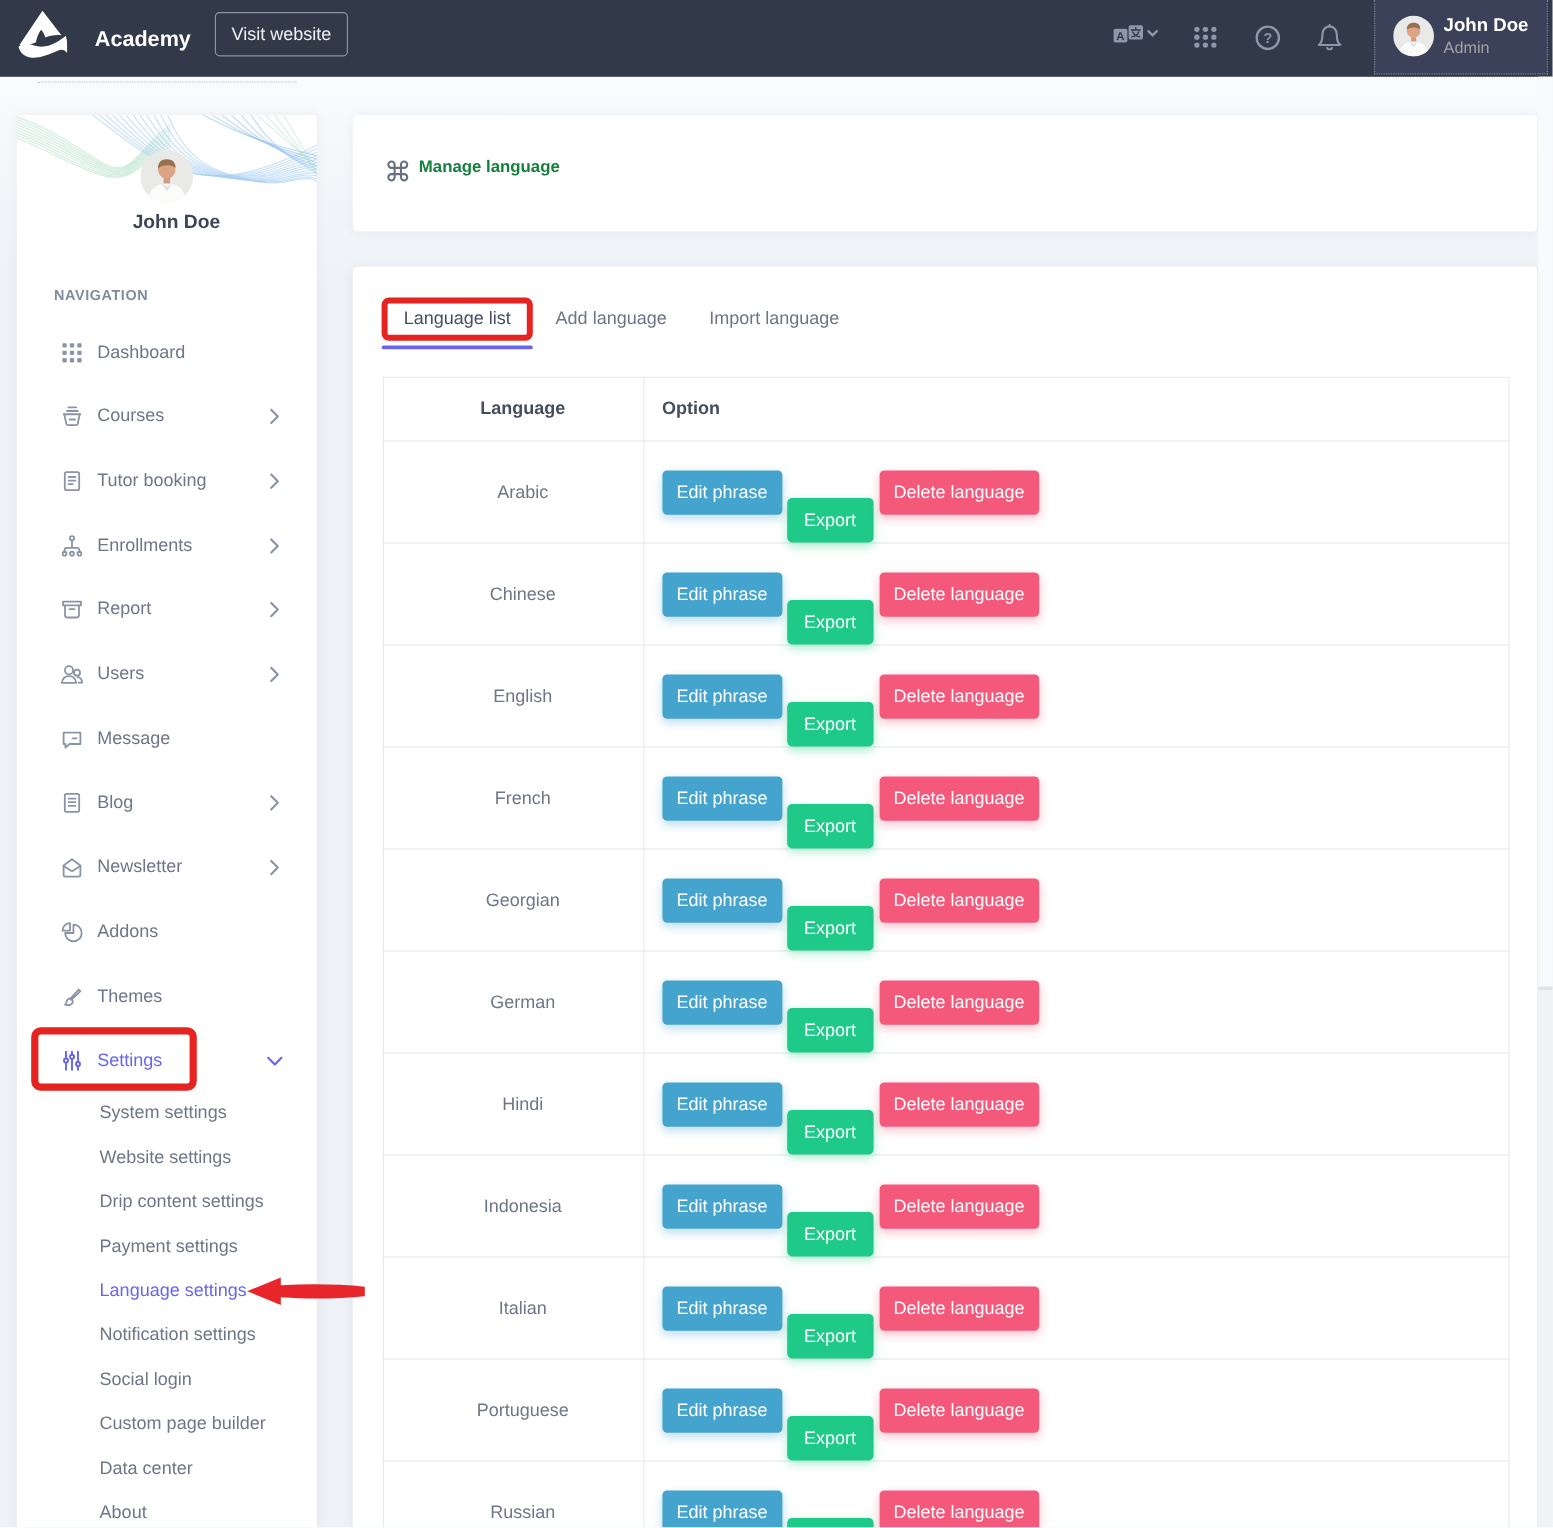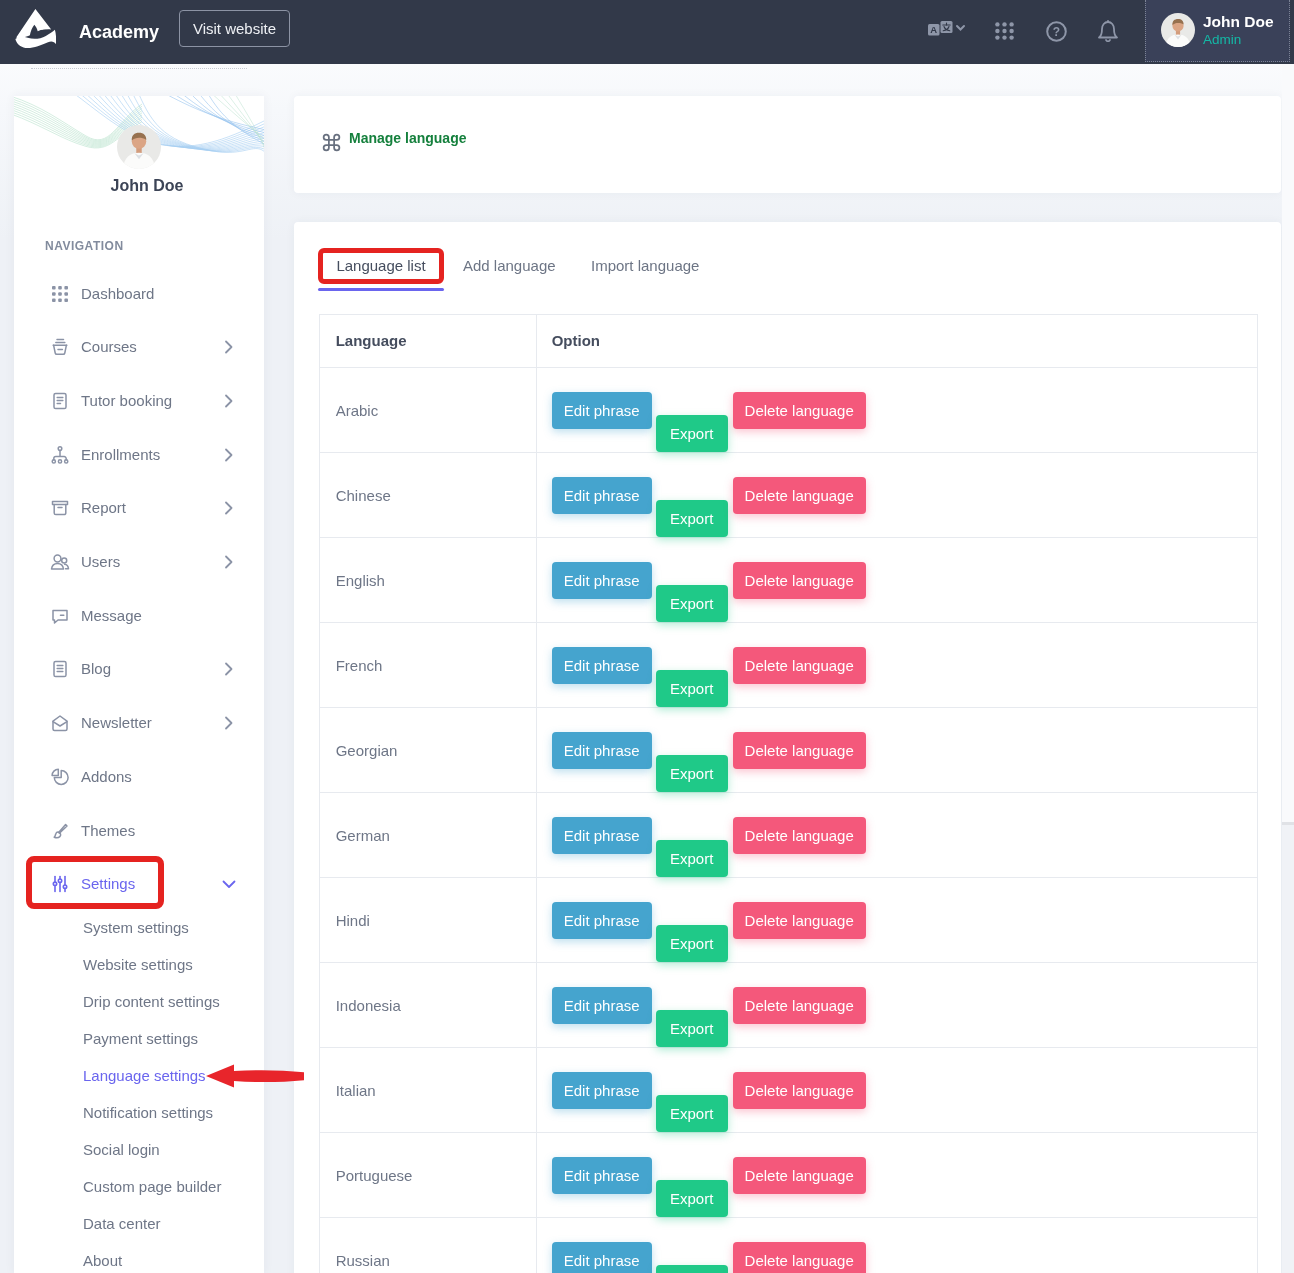--- a/index.html
+++ b/index.html
@@ -13,21 +13,21 @@
   
   #topbar { position:absolute; left:0; top:0; width:1294px; height:64px; background:#323949; }
   #brand { position:absolute; left:79px; top:0; height:64px; line-height:64px; color:#fff;
            font-size:18px; font-weight:bold; letter-spacing:0; }
   #visitbtn { position:absolute; left:179px; top:10px; width:111px; height:37px;
               border:1px solid #8c93a4; border-radius:4px; color:#eef0f4; font-size:15px;
               text-align:center; line-height:35px; }
   #userchip { position:absolute; left:1145px; top:0; width:145px; height:62px; background:#3a4159;
               border-left:1px dotted #7c8396; border-right:1px dotted #7c8396; border-bottom:1px dotted #7c8396; }
   #userchip .uname { position:absolute; left:57px; top:13px; color:#fff; font-size:15.5px; font-weight:bold; }
-  #userchip .urole { position:absolute; left:57px; top:32px; color:#14b8a6; font-size:13.5px; }
+  #userchip .urole { position:absolute; left:57px; top:32px; color:#a3a3a3; font-size:13.5px; }
 
   
   #sidebar { position:absolute; left:14px; top:96px; width:250px; height:1177px; background:#fff;
              box-shadow:0 0 10px rgba(44,57,84,.06); }
   #sbname { position:absolute; left:8px; top:81px; width:250px; text-align:center; color:#3c4456;
             font-size:16px; font-weight:bold; }
   #navlabel { position:absolute; left:31px; top:143px; color:#828b9d; font-size:12px; font-weight:bold;
               letter-spacing:.5px; }
   .mitem { position:absolute; left:0; width:250px; height:54px; }
   .mitem .mico { position:absolute; left:36px; top:17px; width:20px; height:20px; }
@@ -42,21 +42,21 @@
   #card2 { left:294px; top:222px; width:987px; height:1100px; }
 
   
   .tab { position:absolute; top:248px; height:36px; line-height:36px; font-size:15px; color:#6d7585; }
   #tab1 { left:318px; width:126px; text-align:center; color:#454d5e; }
   #tabline { position:absolute; left:318px; top:288px; width:126px; height:3px; background:#6a65ee; border-radius:2px; }
 
   
   #tbl { position:absolute; left:318.7px; top:313.5px; width:939px; border-collapse:collapse; }
   #tbl td { border:1px solid #e7eaef; font-size:15px; color:#6e7687; vertical-align:middle; }
-  #tbl td.c1 { width:217px; padding-left:16px; }
+  #tbl td.c1 { width:217px; padding-left:16px;text-align:center; }
   #tbl tr.hd td { height:53.5px; font-weight:bold; color:#454d5e; }
   #tbl tr.rw td { height:68.68px; }
   #tbl td.c2 { padding-left:15px; }
   .btn { display:inline-block; height:37px; line-height:37px; border-radius:4px; color:#fff;
          font-size:15px; text-align:center; vertical-align:middle; }
   .btn-b { width:100px; background:#45a4ce; box-shadow:0 3px 8px rgba(69,164,206,.35); }
   .btn-g { width:72px;  background:#1fc988; box-shadow:0 3px 8px rgba(31,201,136,.35); margin-left:4px;margin-top:47px; }
   .btn-r { width:133px; background:#f4587b; box-shadow:0 3px 8px rgba(244,88,123,.35); margin-left:5px; }
 
   

